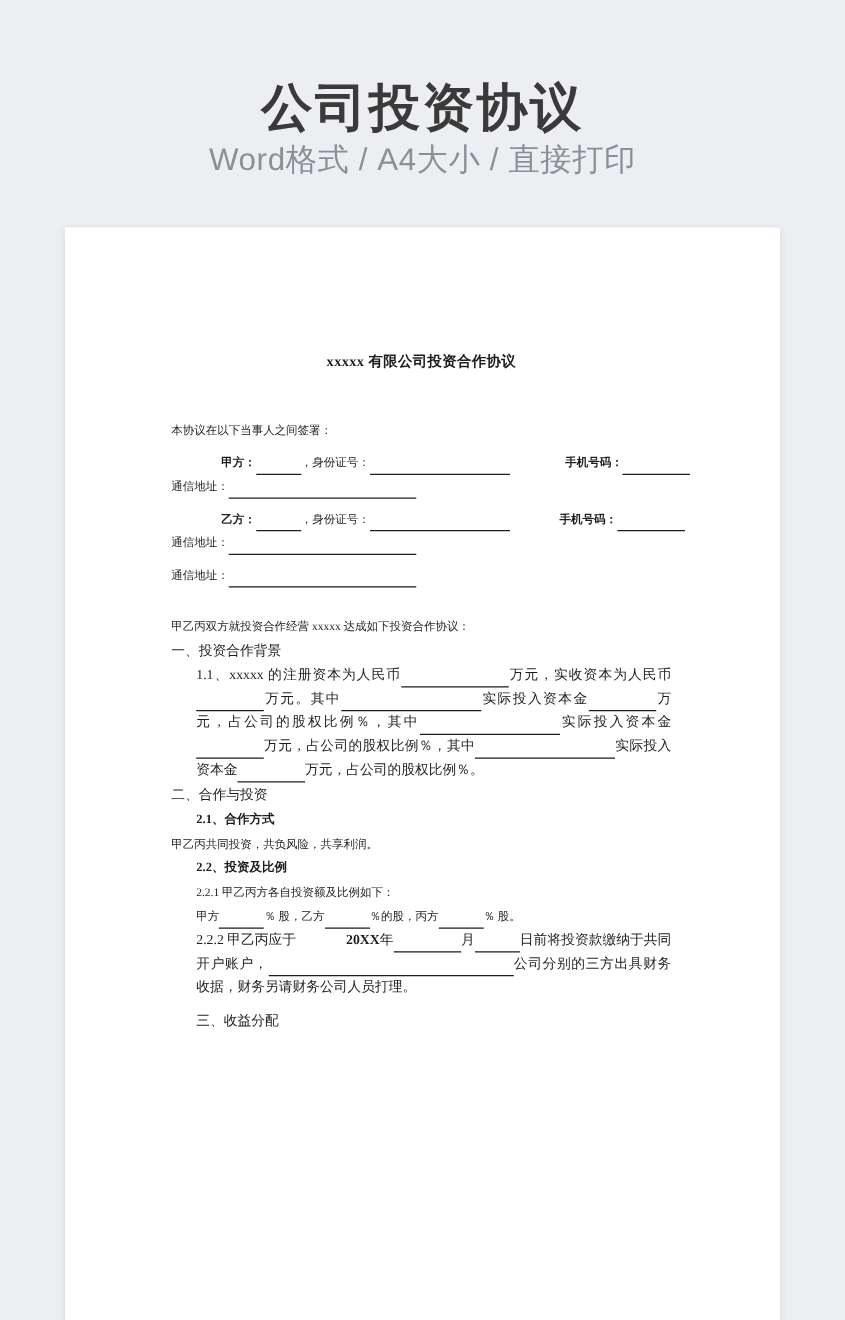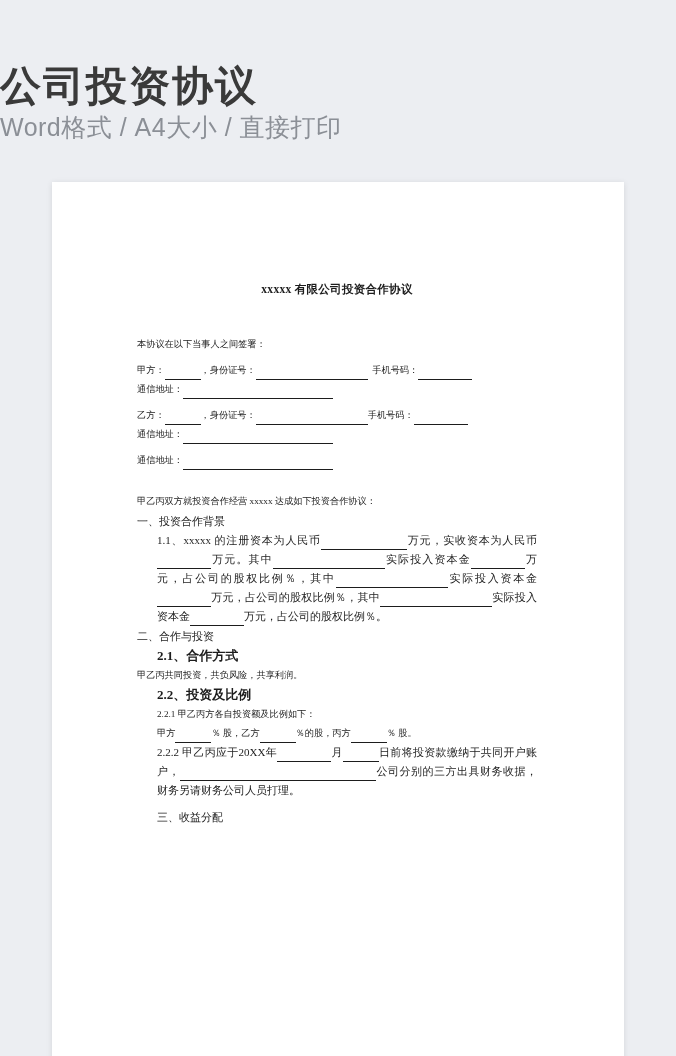--- a/index.html
+++ b/index.html
@@ -13,21 +13,21 @@
     font-family: "Liberation Sans", sans-serif;
     overflow: hidden;
   }
   .page-wrap {
     width: 676px;
     height: 1056px;
     position: relative;
     background: #eceef2;
   }
   .header {
-    text-align: left;
+    text-align: center;
     padding-top: 62px;
   }
   .header-title {
     font-family: "Liberation Sans", sans-serif;
     font-size: 41px;
     font-weight: bold;
     color: #3a3a3a;
     letter-spacing: 2px;
     line-height: 1.2;
   }
@@ -71,21 +71,22 @@
     margin-bottom: 38px;
     font-family: "Liberation Serif", serif;
   }
   .line {
     font-size: 9.2px;
     line-height: 19px;
     color: #1d1d1d;
     white-space: nowrap;
   }
   .b {
-    font-weight: normal;
+    font-weight: bold;
+    margin-left: 40px;
   }
   .u {
     display: inline-block;
     border-bottom: 1px solid #1d1d1d;
     height: 11px;
     vertical-align: bottom;
   }
   .u-xs { width: 36px; }
   .u-s  { width: 54px; }
   .u-m  { width: 86px; }
@@ -95,21 +96,21 @@
   .gap-s { height: 7px; }
   .gap-l { height: 22px; }
   .indent1 { padding-left: 20px; }
   .sec-head {
     font-weight: normal;
     font-size: 11px;
     line-height: 20px;
   }
   .sub-head {
     font-weight: bold;
-    font-size: 13px;
+    font-size: 10px;
     line-height: 20px;
     padding-left: 20px;
   }
   .para {
     font-size: 11px;
     line-height: 19px;
     text-align: justify;
   }
 </style>
 </head>

